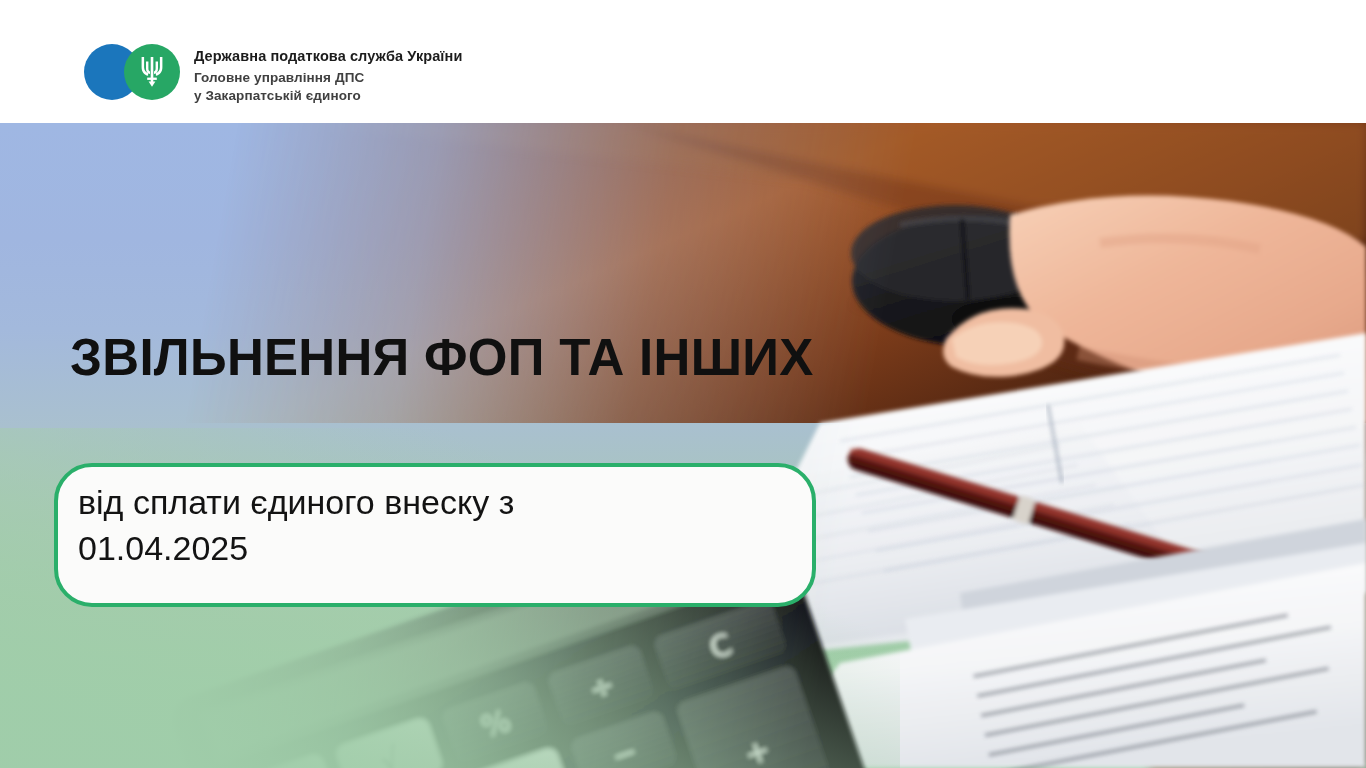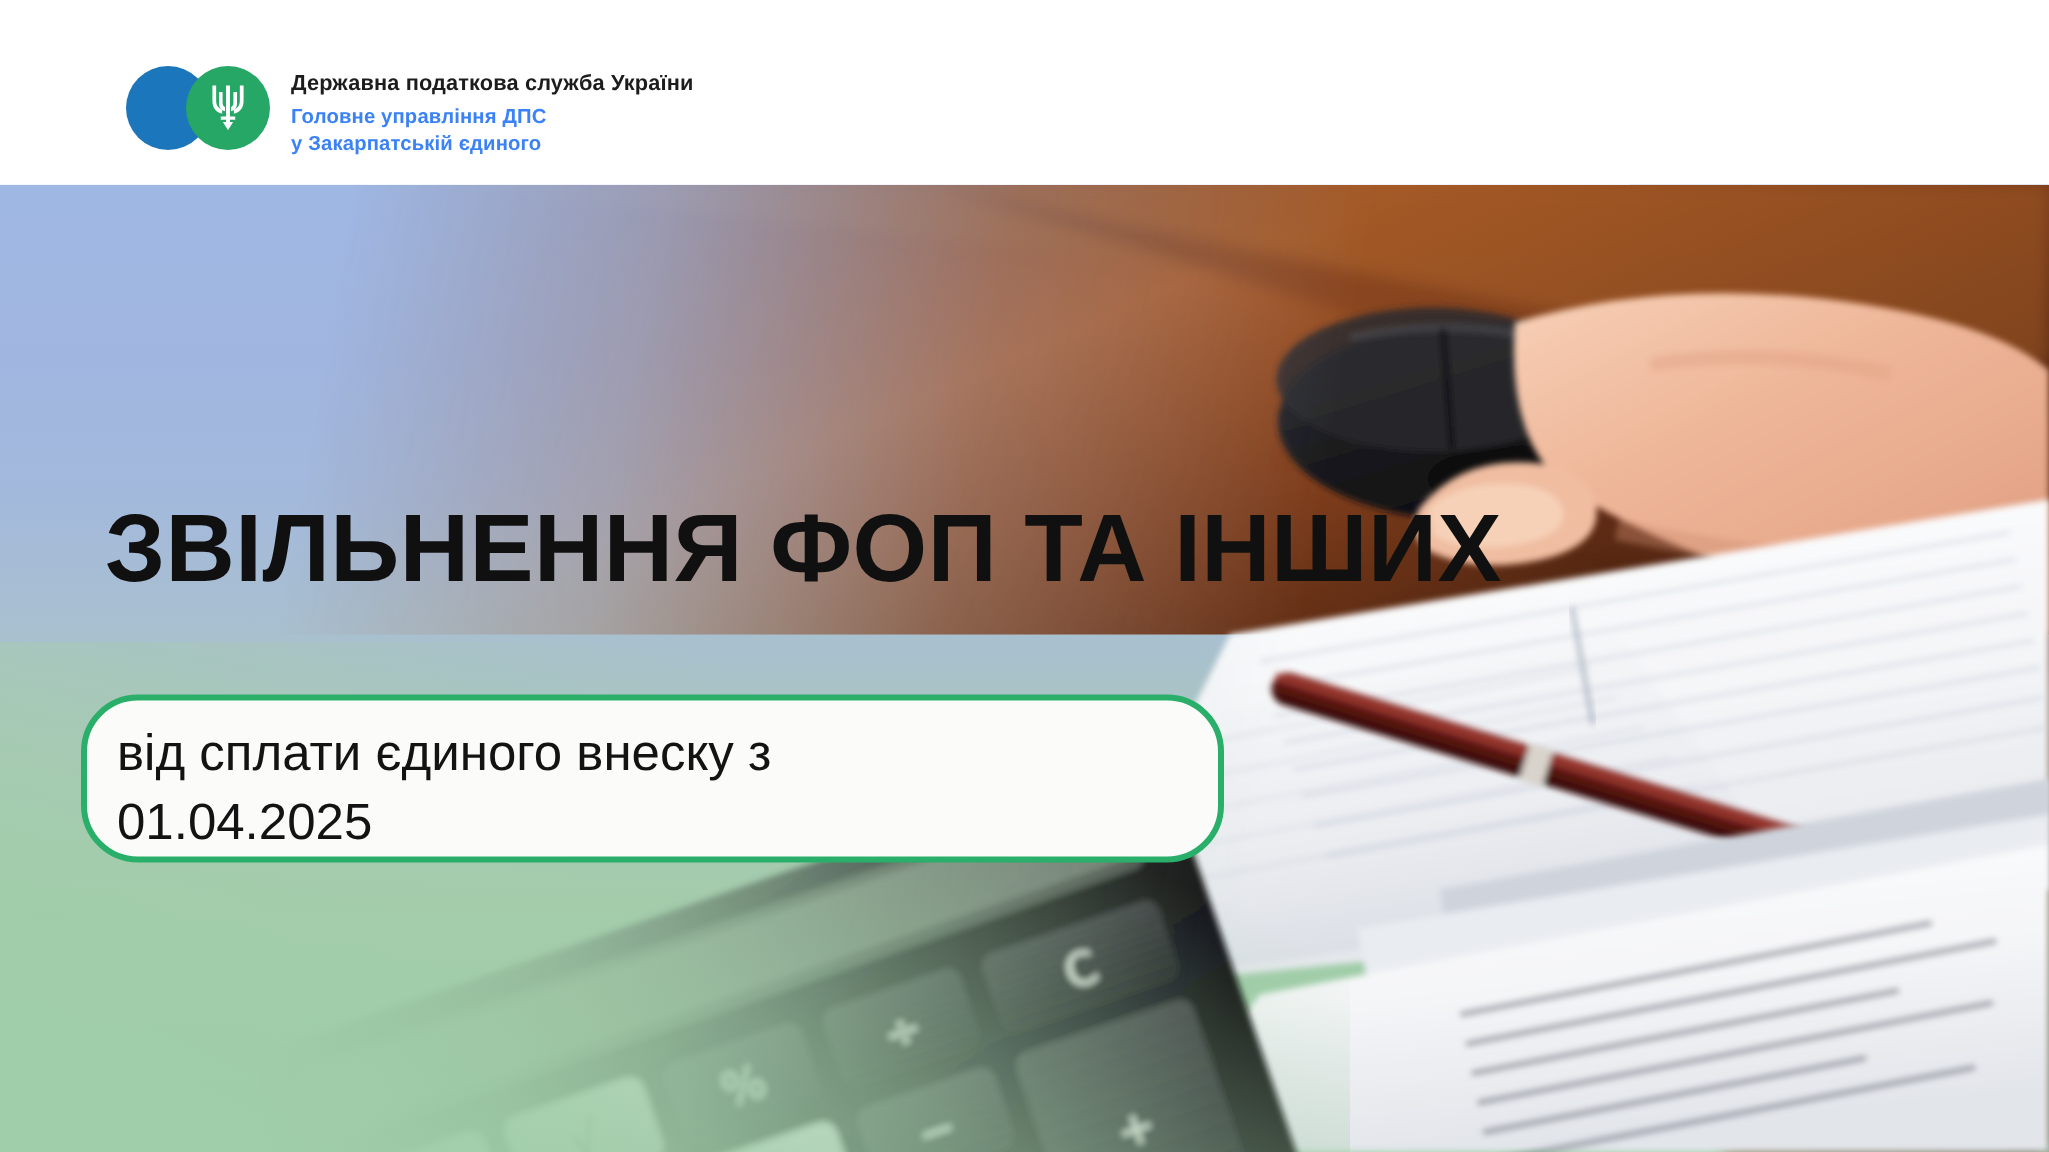--- a/index.html
+++ b/index.html
@@ -73,21 +73,21 @@
     font-size: 14.5px;
     font-weight: bold;
     color: #1c1c1c;
     letter-spacing: 0.1px;
     line-height: 1.25;
     white-space: nowrap;
   }
   .logo-line-2, .logo-line-3 {
     font-size: 13.5px;
     font-weight: bold;
-    color: #3b82f6;
+    color: #404040;
     letter-spacing: 0.1px;
     line-height: 1.32;
     white-space: nowrap;
   }
   .logo-line-2 { margin-top: 4px; }
 
   
   .stage {
     position: absolute;
     left: 0;
@@ -134,36 +134,36 @@
     background: linear-gradient(25deg, rgba(160,205,170,0.96) 10%, rgba(165,205,172,0.55) 42%, rgba(170,205,175,0.0) 72%);
     pointer-events: none;
   }
 
   
   .headline {
     position: absolute;
     left: 70px;
     top: 206px;
     width: 800px;
-    font-size: 64px;
+    font-size: 51px;
     font-weight: bold;
     line-height: 1.13;
     color: #101010;
     letter-spacing: 0.3px;
     text-transform: uppercase;
     z-index: 20;
   }
   .headline-line { display: block; white-space: nowrap; }
 
   .subtitle-pill {
     position: absolute;
     left: 54px;
     top: 340px;
     width: 762px;
-    height: 112px;
+    height: 144px;
     box-sizing: border-box;
     border: 4px solid #2aaf6a;
     border-radius: 38px;
     background: #fbfbfa;
     z-index: 21;
   }
   .subtitle-text {
     position: absolute;
     left: 20px;
     top: 13px;

